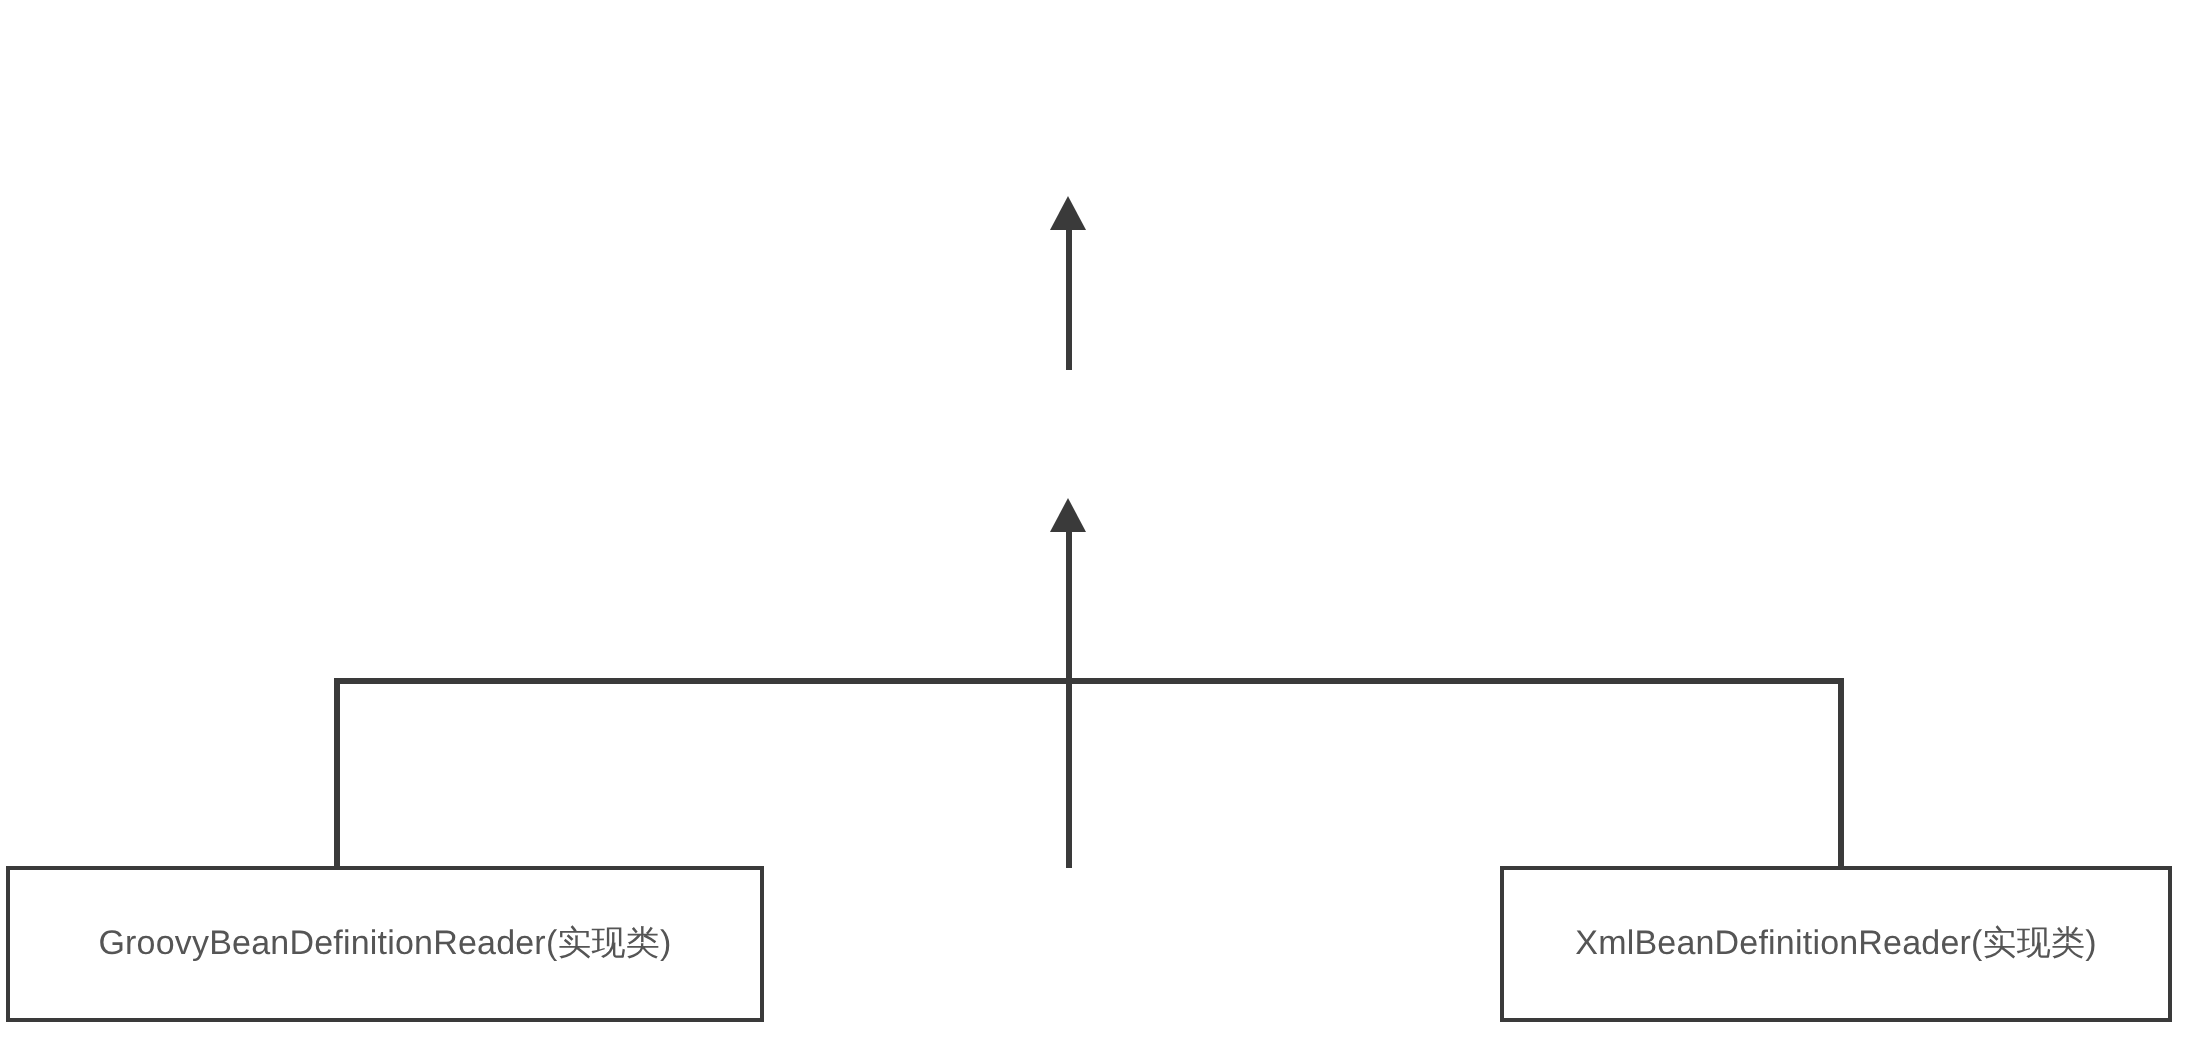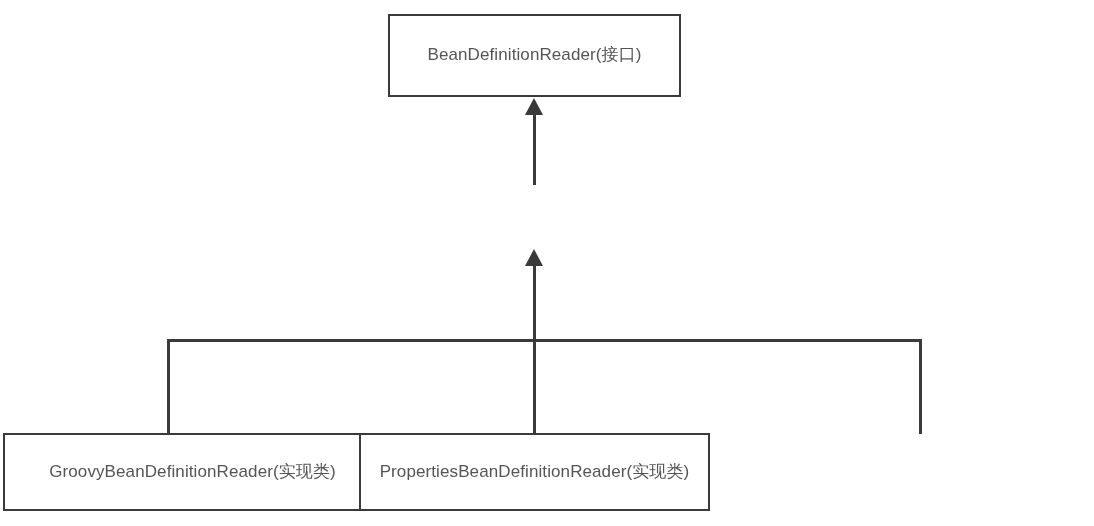--- a/index.html
+++ b/index.html
@@ -122,38 +122,35 @@
     left: 919px;
     top: 339px;
     height: 95px;
   }
 </style>
 </head>
 <body>
 
 <div id="diagram-canvas">
 
-  <div class="node" id="node-interface">
-    <span class="node-label">BeanDefinitionReader(接口)</span>
-  </div>
 
   <div class="edge-line edge-v" id="edge-abstract-to-interface-line"></div>
   <div class="arrow-head" id="edge-abstract-to-interface-arrow"></div>
 
 
   <div class="edge-line edge-v" id="edge-bus-to-abstract-line"></div>
   <div class="arrow-head" id="edge-bus-to-abstract-arrow"></div>
 
   <div class="edge-line edge-h" id="edge-bus-horizontal"></div>
   <div class="edge-line edge-v" id="edge-bus-drop-groovy"></div>
   <div class="edge-line edge-v" id="edge-bus-drop-properties"></div>
   <div class="edge-line edge-v" id="edge-bus-drop-xml"></div>
 
   <div class="node" id="node-groovy">
     <span class="node-label">GroovyBeanDefinitionReader(实现类)</span>
   </div>
 
-  <div class="node" id="node-properties">
-    <span class="node-label">PropertiesBeanDefinitionReader(实现类)</span>
+
+  <div class="node" id="node-xml">
+    <span class="node-label">XmlBeanDefinitionReader(实现类)</span>
   </div>
-
 
 </div>
 
 </body></html>

